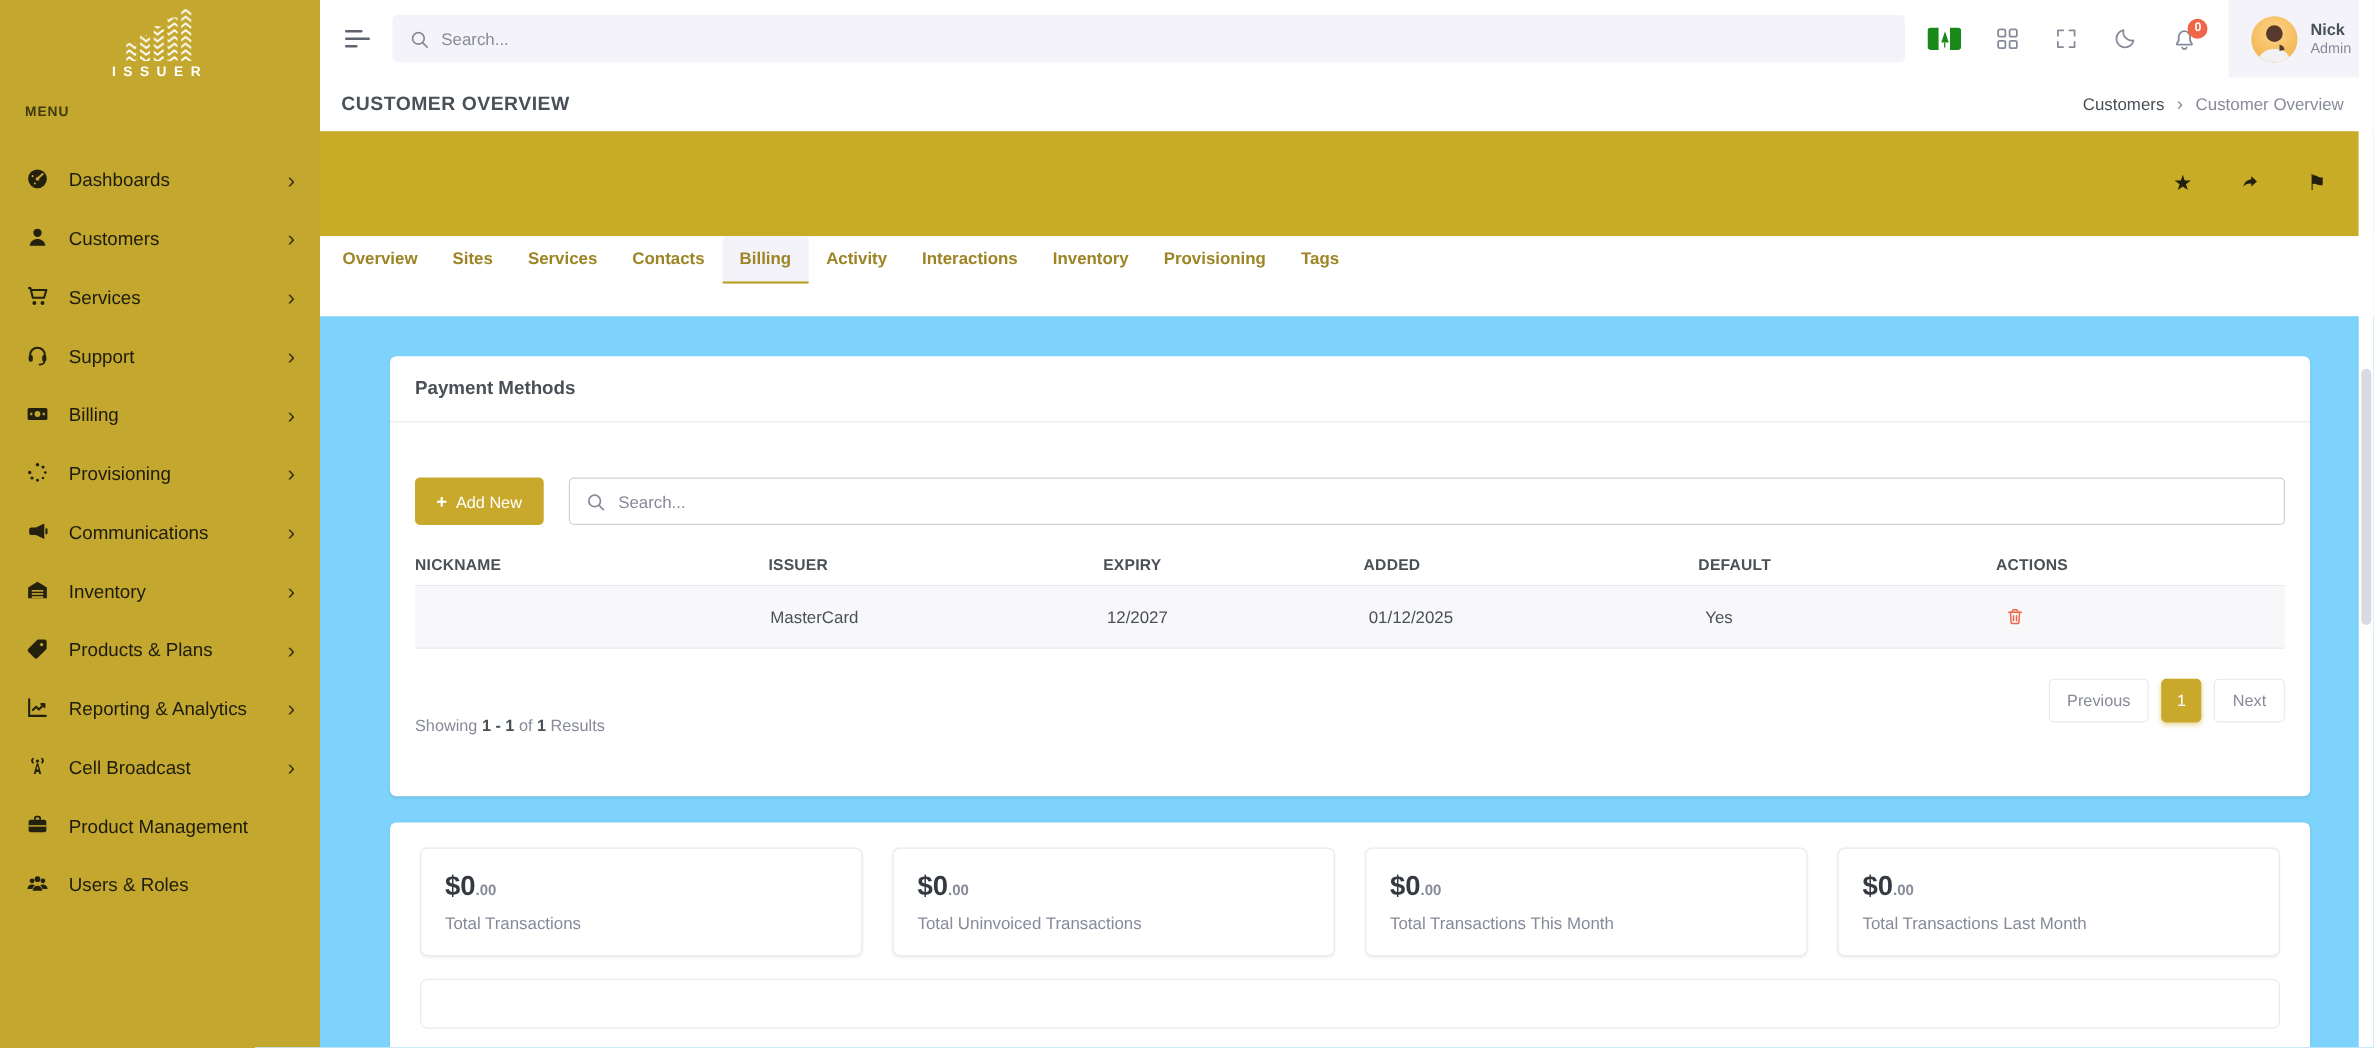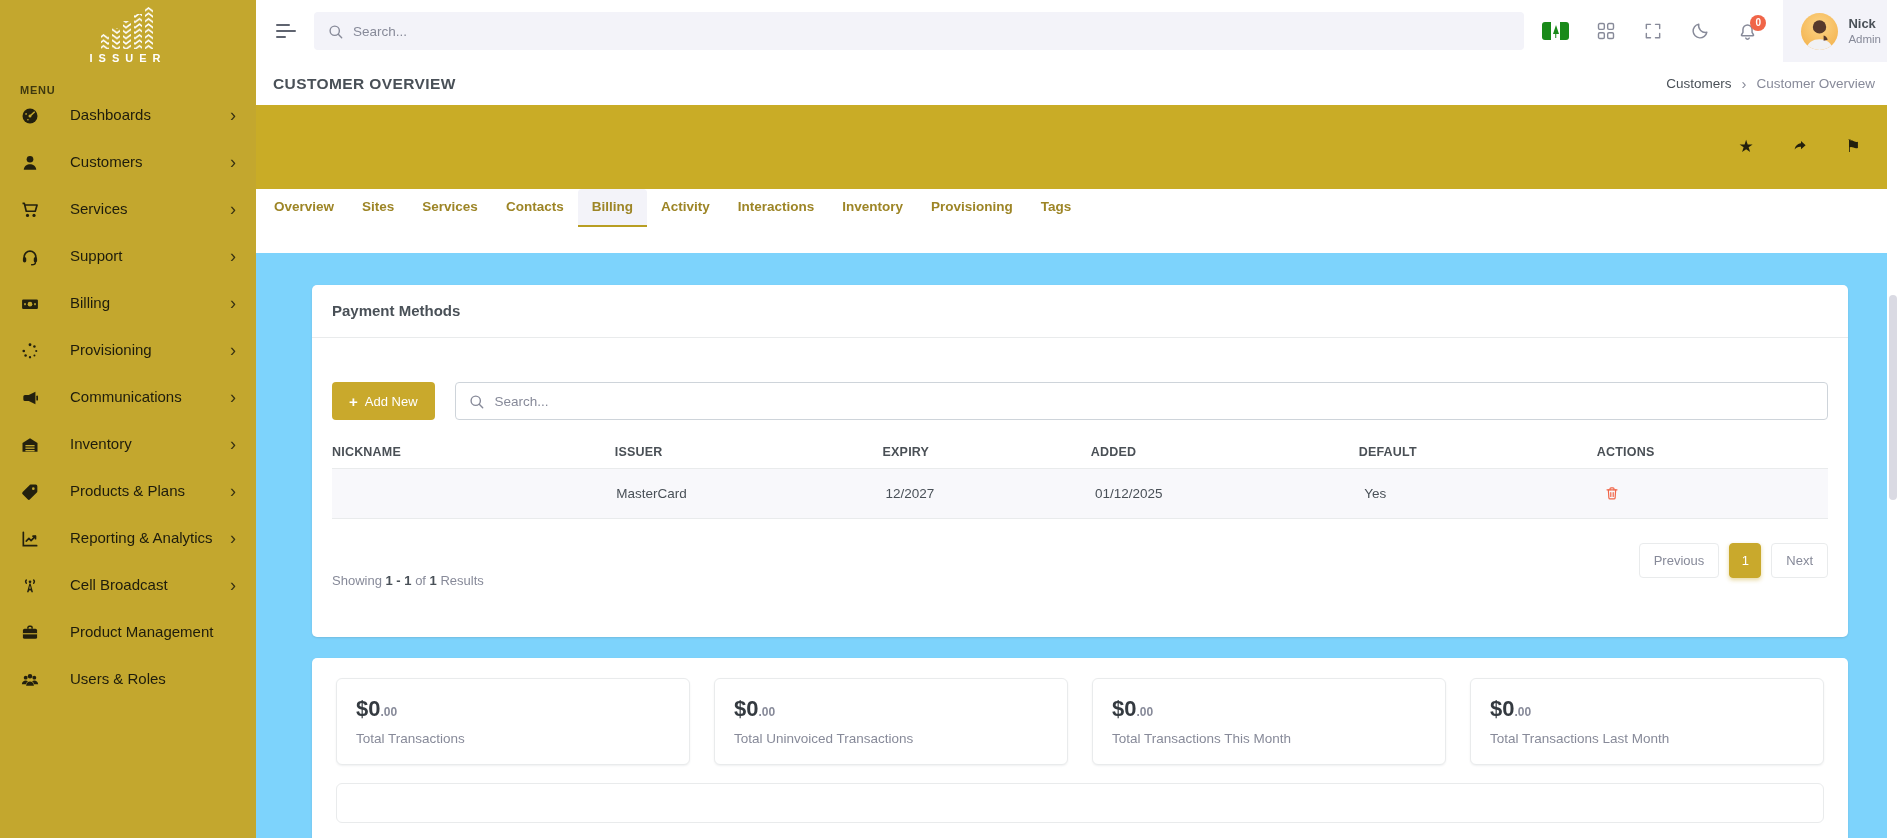--- a/index.html
+++ b/index.html
@@ -5,21 +5,21 @@
   * { box-sizing: border-box; margin: 0; padding: 0; }
   html,body { width:1899px; height:838px; }
   body { font-family:"Liberation Sans","DejaVu Sans",sans-serif; background:#f3f3f9; overflow:hidden; }
   #app { position:relative; width:1899px; height:838px; display:flex; overflow:hidden; background:#f3f3f9; }
 
   
   .sidebar { width:256px; flex-shrink:0; background:#c3a72e; height:838px; }
   .logo { display:flex; flex-direction:column; align-items:center; padding-top:7px; }
   .logo-text { color:#fff; font-size:11px; font-weight:bold; letter-spacing:6px; margin-top:3px; }
   .menu-label { padding:20px 20px 10px 20px; font-size:11px; font-weight:bold; letter-spacing:.8px; color:#3f390f; }
-  .nav-item { display:flex; align-items:flex-start; height:47px; padding:0 20px; cursor:pointer;gap:15px; }
+  .nav-item { display:flex; align-items:flex-end; height:47px; padding:0 20px; cursor:pointer; }
   .nav-icon { width:20px; height:20px; margin-right:15px; display:flex; align-items:center; justify-content:center; flex-shrink:0; }
   .nav-label { font-size:15px; color:#1e1c0c; }
   .nav-chevron { margin-left:auto; font-size:18px; line-height:1; color:#1e1c0c; opacity:.85; }
 
   
   .main { flex:1; display:flex; flex-direction:column; min-width:0; }
 
   
   .topbar { height:62px; background:#fff; display:flex; align-items:center; padding-left:20px; flex-shrink:0; }
   .hamburger { width:22px; display:flex; flex-direction:column; gap:4px; cursor:pointer; margin-right:16px; }

